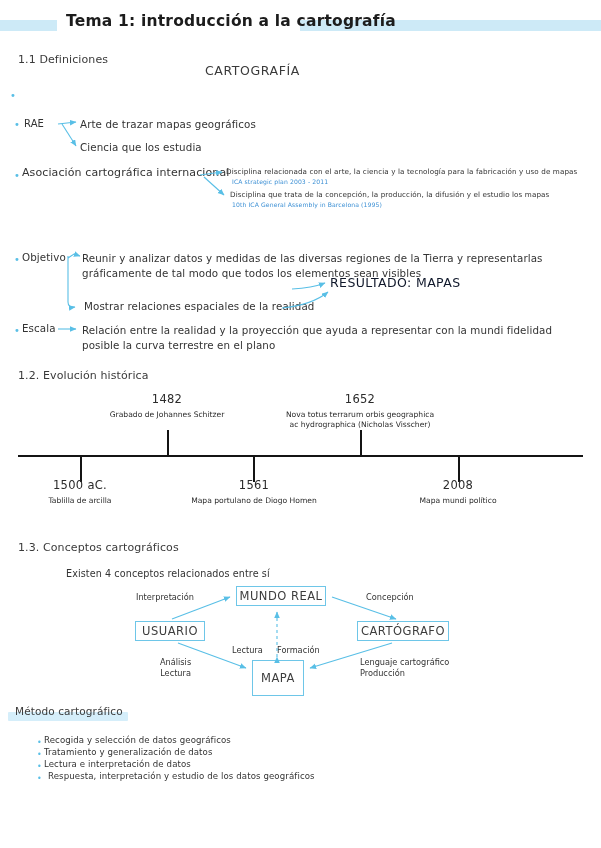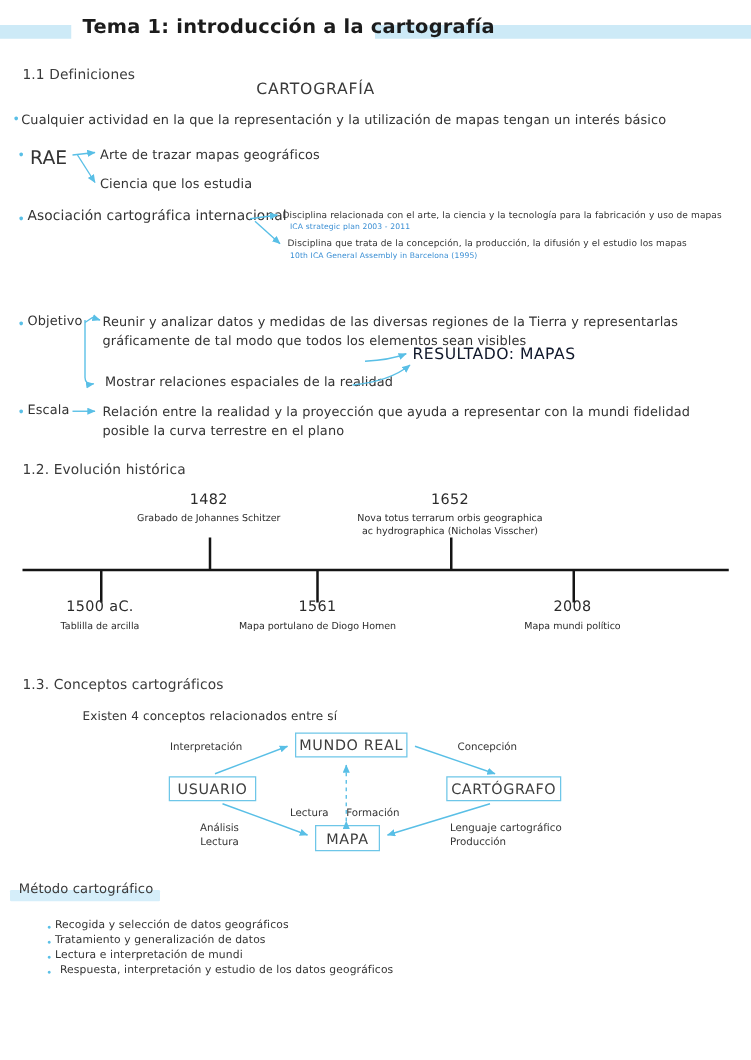--- a/index.html
+++ b/index.html
@@ -157,24 +157,23 @@
 
   <div class="title-band"></div>
   <div class="title-mask"></div>
   <div class="doc-title">Tema 1: introducción a la cartografía</div>
 
   <div class="t sec" style="left:18px; top:54px;">1.1 Definiciones</div>
 
   <div class="t center-head" style="left:205px; top:64px;">CARTOGRAFÍA</div>
 
   <div class="t" style="left:10px; top:90px; font-size:10px; color:#59bfe6;">•</div>
-  <div class="t body-txt" style="left:17px; top:91px;">Cualquier actividad en la que la representación y la utilización de mapas tengan un interés básico</div>
 
   <div class="t" style="left:14px; top:119px; font-size:10px; color:#59bfe6;">•</div>
-  <div class="t body-txt" style="left:24px; top:118px; font-size:15px;">RAE</div>
+  <div class="t body-txt" style="left:24px; top:118px; font-size:10px;">RAE</div>
   <div class="t body-txt" style="left:80px; top:119px;">Arte de trazar mapas geográficos</div>
   <div class="t body-txt" style="left:80px; top:142px;">Ciencia que los estudia</div>
 
   <div class="t" style="left:14px; top:170px; font-size:10px; color:#59bfe6;">•</div>
   <div class="t body-txt" style="left:22px; top:167px; font-size:11px;">Asociación cartográfica internacional</div>
 
   <div class="t tiny" style="left:226px; top:168px;">Disciplina relacionada con el arte, la ciencia y la tecnología para la fabricación y uso de mapas</div>
   <div class="t cite" style="left:232px; top:178px;">ICA strategic plan 2003 - 2011</div>
 
   <div class="t tiny" style="left:230px; top:191px;">Disciplina que trata de la concepción, la producción, la difusión y el estudio los mapas</div>
@@ -222,21 +221,21 @@
 
   <div class="cbox" style="left:236px; top:586px; width:90px; height:20px;">
     <span>MUNDO REAL</span>
   </div>
   <div class="cbox" style="left:135px; top:621px; width:70px; height:20px;">
     <span>USUARIO</span>
   </div>
   <div class="cbox" style="left:357px; top:621px; width:92px; height:20px;justify-content:center;">
     <span>CARTÓGRAFO</span>
   </div>
-  <div class="cbox" style="left:252px; top:660px; width:52px; height:21px;">
+  <div class="cbox" style="left:252px; top:660px; width:52px; height:36px;">
     <span>MAPA</span>
   </div>
 
   <div class="clabel" style="left:136px; top:592px;">Interpretación</div>
   <div class="clabel" style="left:366px; top:592px;">Concepción</div>
   <div class="clabel" style="left:232px; top:645px;">Lectura</div>
   <div class="clabel" style="left:277px; top:645px;">Formación</div>
   <div class="clabel" style="left:160px; top:657px; white-space:pre-line; text-align:center;">Análisis
 Lectura</div>
   <div class="clabel" style="left:360px; top:657px; white-space:pre-line;">Lenguaje cartográfico
@@ -245,21 +244,21 @@
   <div class="hl-band" style="left:8px; top:712px; width:120px;"></div>
   <div class="t" style="left:15px; top:705px; font-size:10.5px; color:#3a3a3a;">Método cartográfico</div>
 
   <div class="t" style="left:37px; top:738px; font-size:8px; color:#59bfe6;">•</div>
   <div class="t body-sm" style="left:44px; top:736px; font-size:8.6px;">Recogida y selección de datos geográficos</div>
 
   <div class="t" style="left:37px; top:750px; font-size:8px; color:#59bfe6;">•</div>
   <div class="t body-sm" style="left:44px; top:748px; font-size:8.6px;">Tratamiento y generalización de datos</div>
 
   <div class="t" style="left:37px; top:762px; font-size:8px; color:#59bfe6;">•</div>
-  <div class="t body-sm" style="left:44px; top:760px; font-size:8.6px;">Lectura e interpretación de mundi</div>
+  <div class="t body-sm" style="left:44px; top:760px; font-size:8.6px;">Lectura e interpretación de datos</div>
 
   <div class="t" style="left:37px; top:774px; font-size:8px; color:#59bfe6;">•</div>
   <div class="t body-sm" style="left:48px; top:772px; font-size:8.6px;">Respuesta, interpretación y estudio de los datos geográficos</div>
 
   <svg class="overlay" viewBox="0 0 601 848">
     <defs>
       <marker id="ah" markerWidth="7" markerHeight="7" refX="5.6" refY="2.6" orient="auto">
         <path d="M0,0 L6,2.6 L0,5.2 z" class="blue-fill"></path>
       </marker>
       <marker id="ah2" markerWidth="7" markerHeight="7" refX="5.6" refY="2.6" orient="auto">

